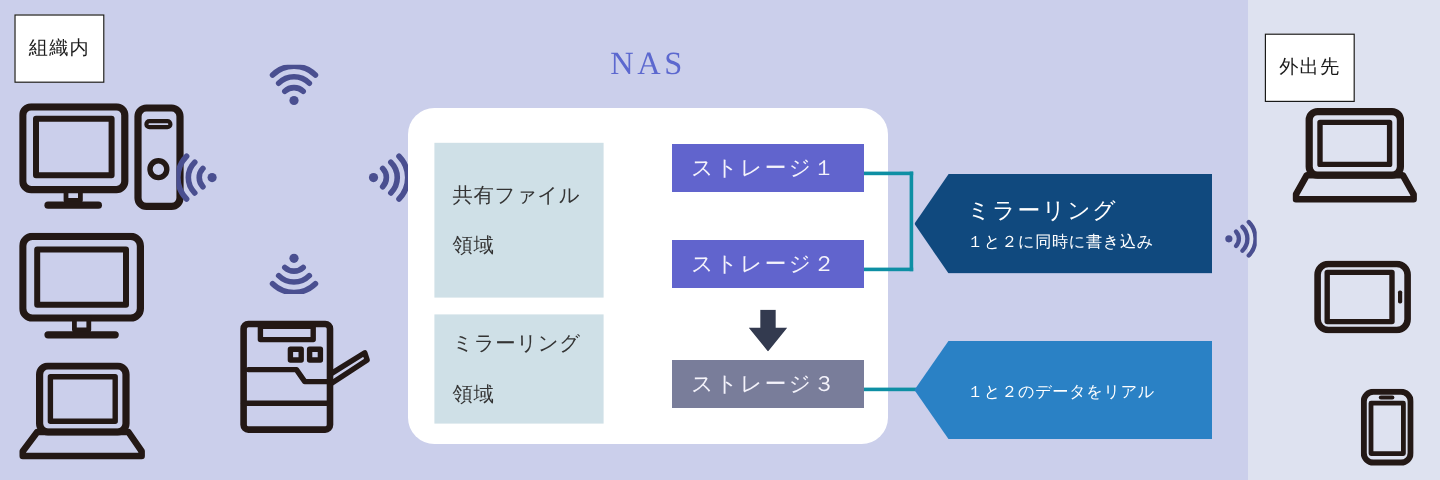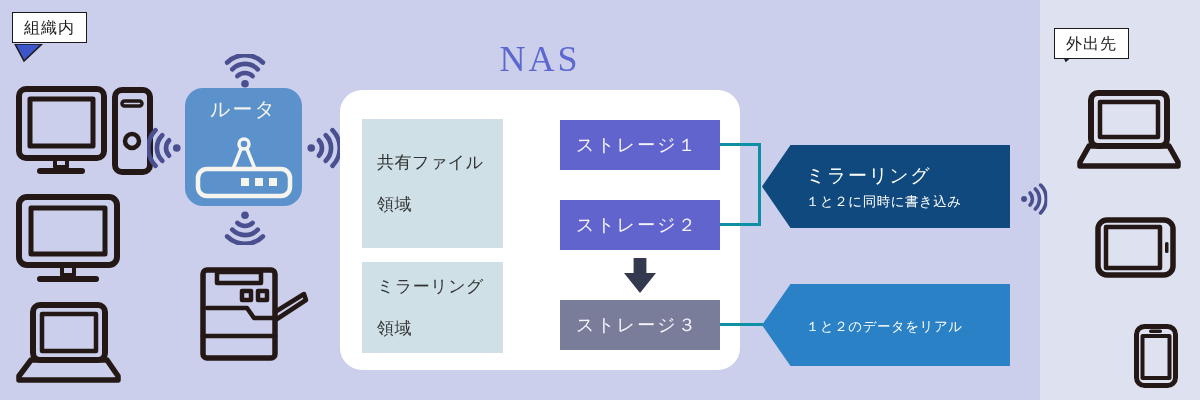--- a/index.html
+++ b/index.html
@@ -8,48 +8,48 @@
     background:#cbcfeb;
     font-family:"Liberation Sans","DejaVu Sans",sans-serif;
     color:#1a1a1a;
   }
   .abs{position:absolute;}
   .bg-right{left:1040px;top:0;width:160px;height:400px;background:#dee2f0;}
 
   
   .tag{
     background:#ffffff;border:1.5px solid #1a1a1a;
-    font-size:16px;letter-spacing:1px;padding:5px 11px;line-height:1.2;
+    font-size:16px;letter-spacing:1px;padding:18px 11px;line-height:1.2;
     white-space:nowrap;z-index:5;
   }
   .tag-tail{z-index:4;}
 
   
   .router{
     width:117px;height:118px;background:#5b92cb;border-radius:18px;
     display:flex;flex-direction:column;align-items:center;z-index:2;
   }
   .router-label{color:#f6f4ef;font-size:20px;letter-spacing:2px;margin-top:8px;}
   .wifi{color:#4a4f90;}
 
   
   .nas-panel{left:340px;top:90px;width:400px;height:280px;background:#ffffff;border-radius:22px;}
   .nas-title{
     left:340px;top:38px;width:400px;text-align:center;
     font-family:"Liberation Serif","DejaVu Serif",serif;
-    font-size:36px;letter-spacing:3px;color:#5c68cf;
+    font-size:27px;letter-spacing:3px;color:#5c68cf;
   }
   .area-box{
     left:362px;width:141px;background:#cfe0e7;color:#333333;
     display:flex;flex-direction:column;justify-content:center;
     padding-left:15px;box-sizing:border-box;
     font-size:17px;line-height:1.5;letter-spacing:0.5px;gap:17px;
   }
   .storage{
-    left:560px;width:160px;height:50px;color:#f4f3fb;
+    left:560px;width:160px;height:40px;color:#f4f3fb;
     display:flex;align-items:center;padding-left:16px;box-sizing:border-box;
     font-size:18px;letter-spacing:2px;
   }
   .st-purple{background:#6164cd;}
   .st-gray{background:#797d9a;}
   .flow-arrow{
     left:624px;top:258px;width:32px;height:35px;background:#333a4f;
     clip-path:polygon(30% 0,70% 0,70% 43%,100% 43%,50% 100%,0 43%,30% 43%);
   }
   .tline{background:#0e8fa4;z-index:1;}
@@ -150,33 +150,20 @@
   </div>
   <div class="abs icon wifi" style="left:223px;top:211px;transform:rotate(180deg);">
     <svg width="44" height="34" viewBox="0 0 48 40" fill="none" stroke="currentColor" stroke-width="5.5" stroke-linecap="round">
       <circle cx="24" cy="35" r="4.5" fill="currentColor" stroke="none"></circle>
       <path d="M15 26 A 13 13 0 0 1 33 26"></path>
       <path d="M9 18 A 21 21 0 0 1 39 18"></path>
       <path d="M3 10 A 30 30 0 0 1 45 10"></path>
     </svg>
   </div>
 
-  <div class="abs router" style="left:185px;top:88px;">
-    <div class="router-label">ルータ</div>
-    <div class="icon" style="margin-top:14px;">
-      <svg width="100" height="62" viewBox="0 0 100 62" fill="none" stroke="#f6f4ef" stroke-linejoin="round" stroke-linecap="round">
-        <circle cx="50" cy="7" r="5" stroke-width="3.5"></circle>
-        <path d="M47 12 L39 32 M53 12 L61 32" stroke-width="3.5"></path>
-        <rect x="4" y="32" width="92" height="27" rx="9" stroke-width="4.5"></rect>
-        <rect x="47" y="41" width="8" height="8" fill="#f6f4ef" stroke="none"></rect>
-        <rect x="61" y="41" width="8" height="8" fill="#f6f4ef" stroke="none"></rect>
-        <rect x="75" y="41" width="8" height="8" fill="#f6f4ef" stroke="none"></rect>
-      </svg>
-    </div>
-  </div>
 
   <div class="abs nas-title">NAS</div>
   <div class="abs nas-panel"></div>
 
   <div class="abs area-box" style="top:119px;height:129px;">
     <span>共有ファイル</span>
     <span>領域</span>
   </div>
   <div class="abs area-box" style="top:262px;height:91px;">
     <span>ミラーリング</span>

